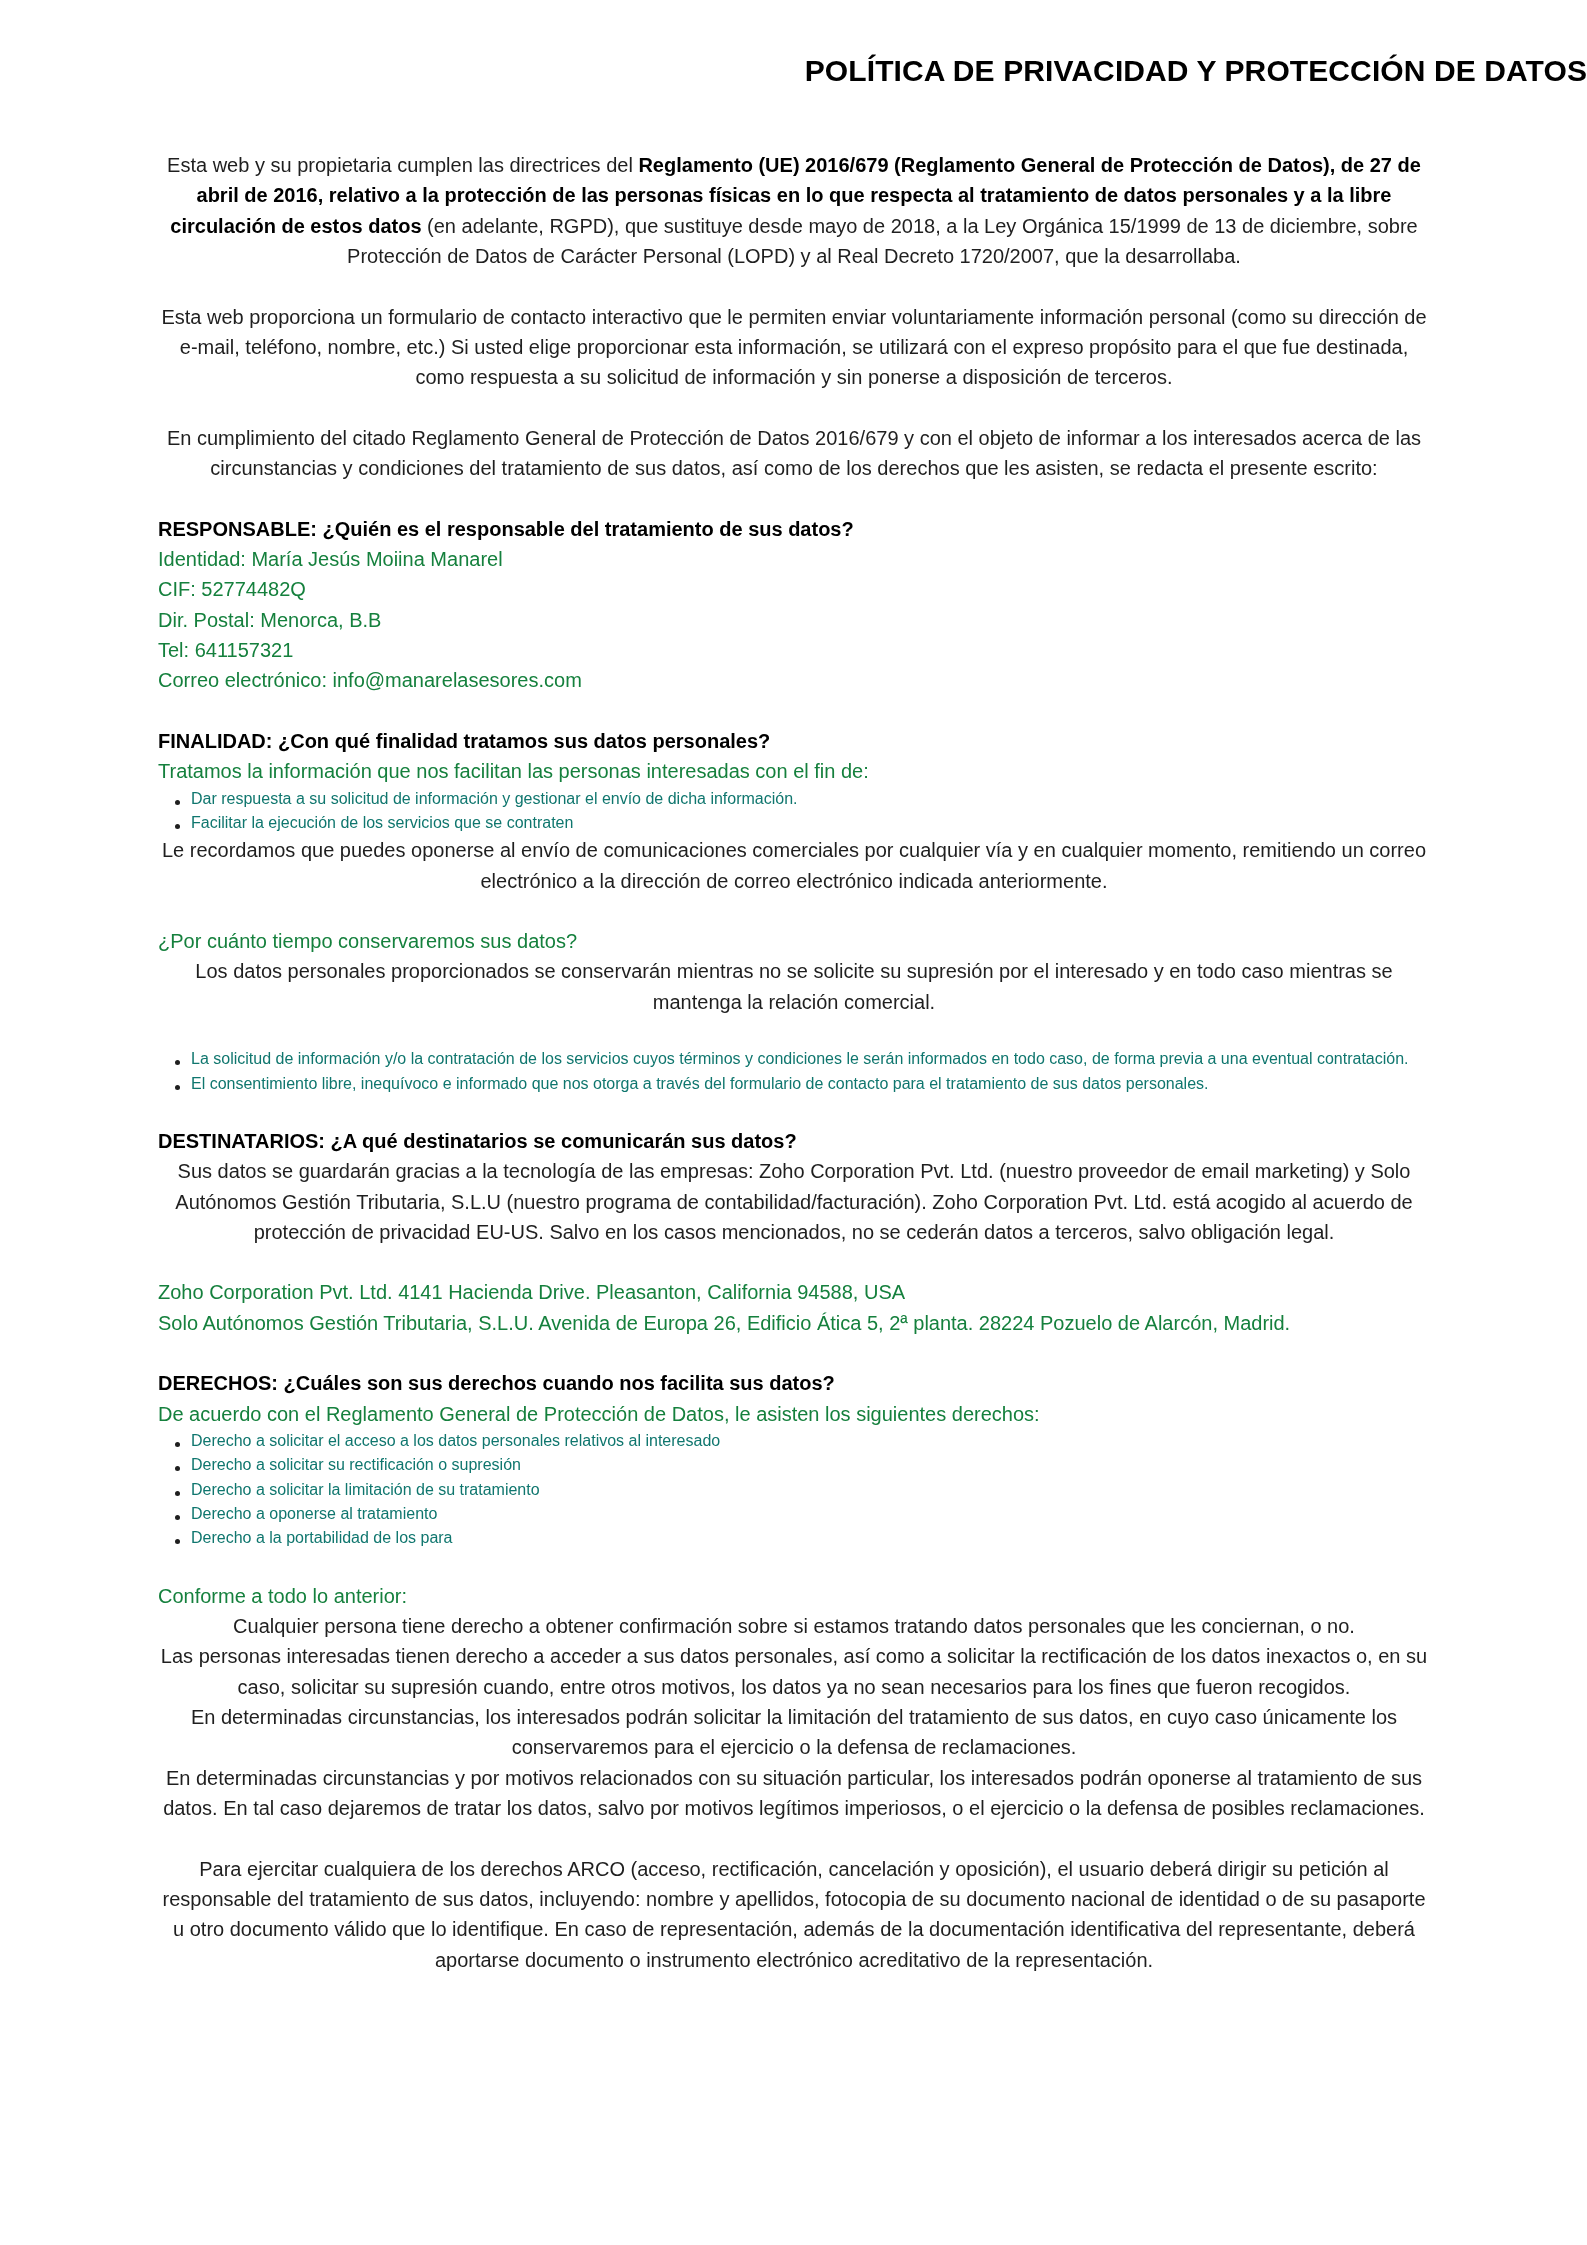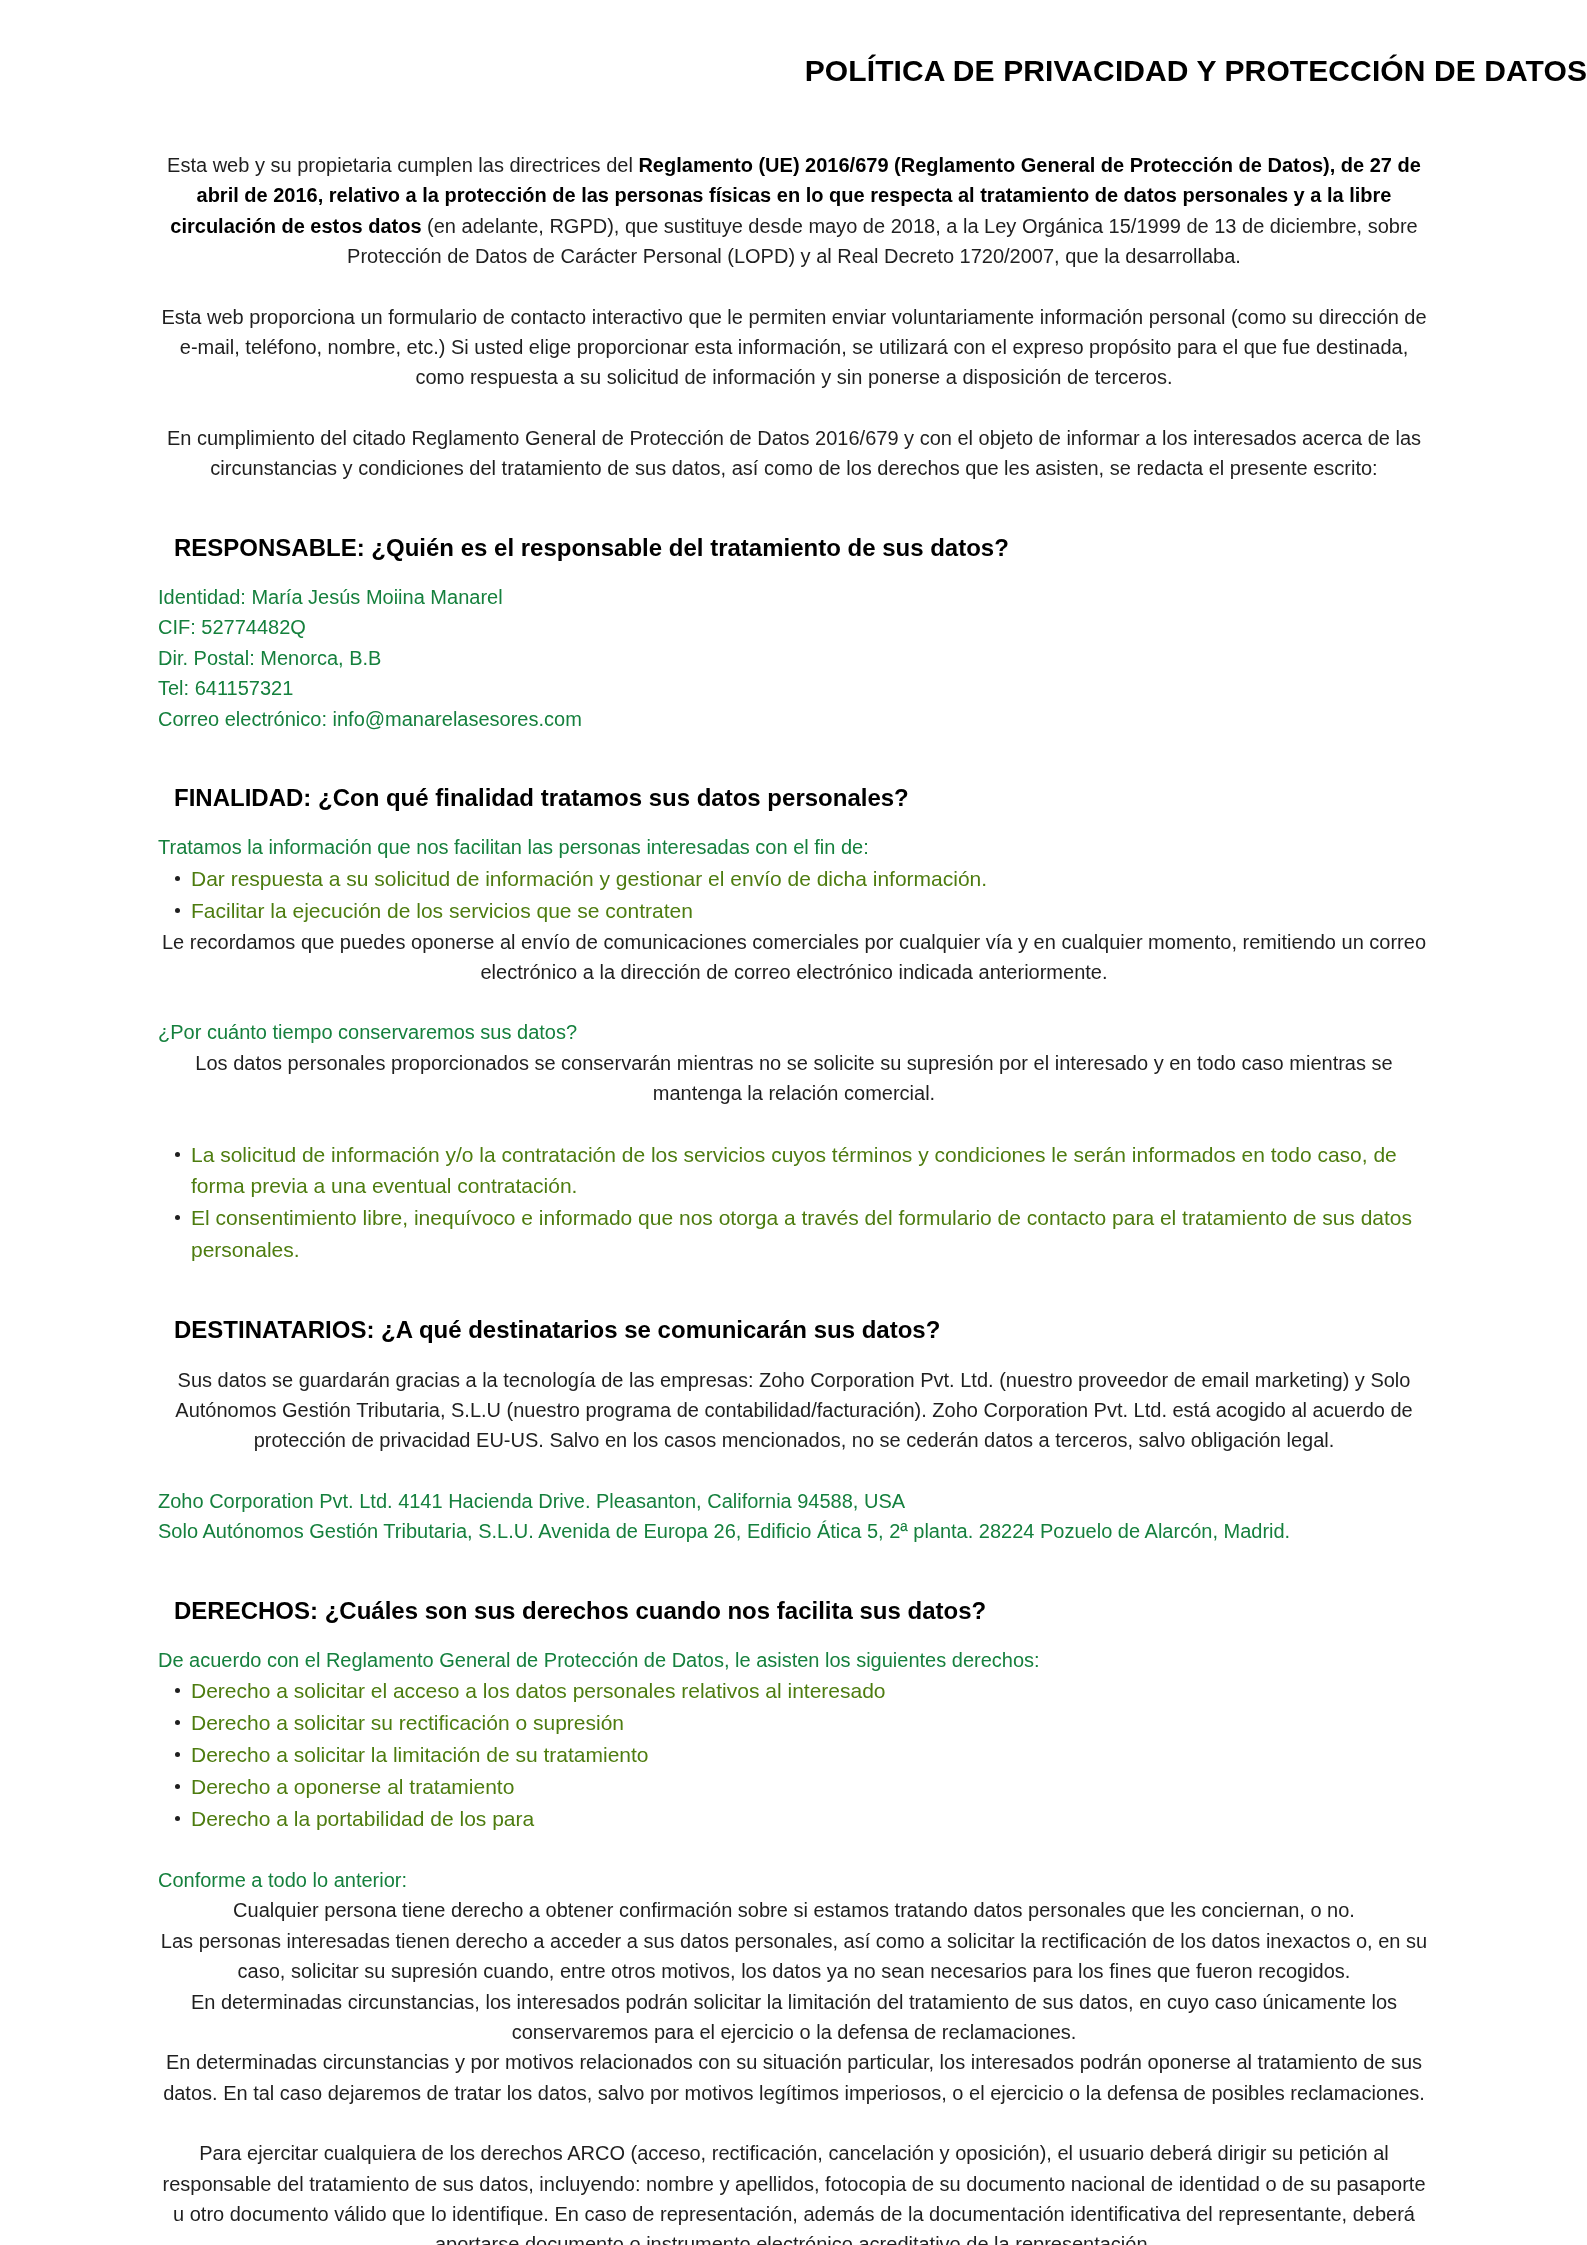--- a/index.html
+++ b/index.html
@@ -42,41 +42,41 @@
     font-size: 20px;
     line-height: 1.52;
     margin: 0 0 0 0;
     color: #1f1f1f;
     text-align: center;
   }
   .gap-xl { height: 61px; }
   .gap-lg { height: 30px; }
   .gap-blank { height: 30px; }
   h2.section-head {
-    font-size: 24px;
+    font-size: 20px;
     font-weight: bold;
     line-height: 1.52;
-    margin: 16px;
+    margin: 0;
     color: #000000;
   }
   .line {
     font-size: 20px;
     line-height: 1.52;
     color: #15803d;
   }
   ul.bullets {
     list-style: none;
     margin: 0;
     padding: 0;
   }
   ul.bullets li {
     position: relative;
-    font-size: 21px;
+    font-size: 16px;
     line-height: 1.52;
-    color: #4d7c0f;
+    color: #0f766e;
     padding-left: 33px;
     margin: 0;
   }
   ul.bullets li::before {
     content: "";
     position: absolute;
     left: 17px;
     top: 13px;
     width: 5px;
     height: 5px;

